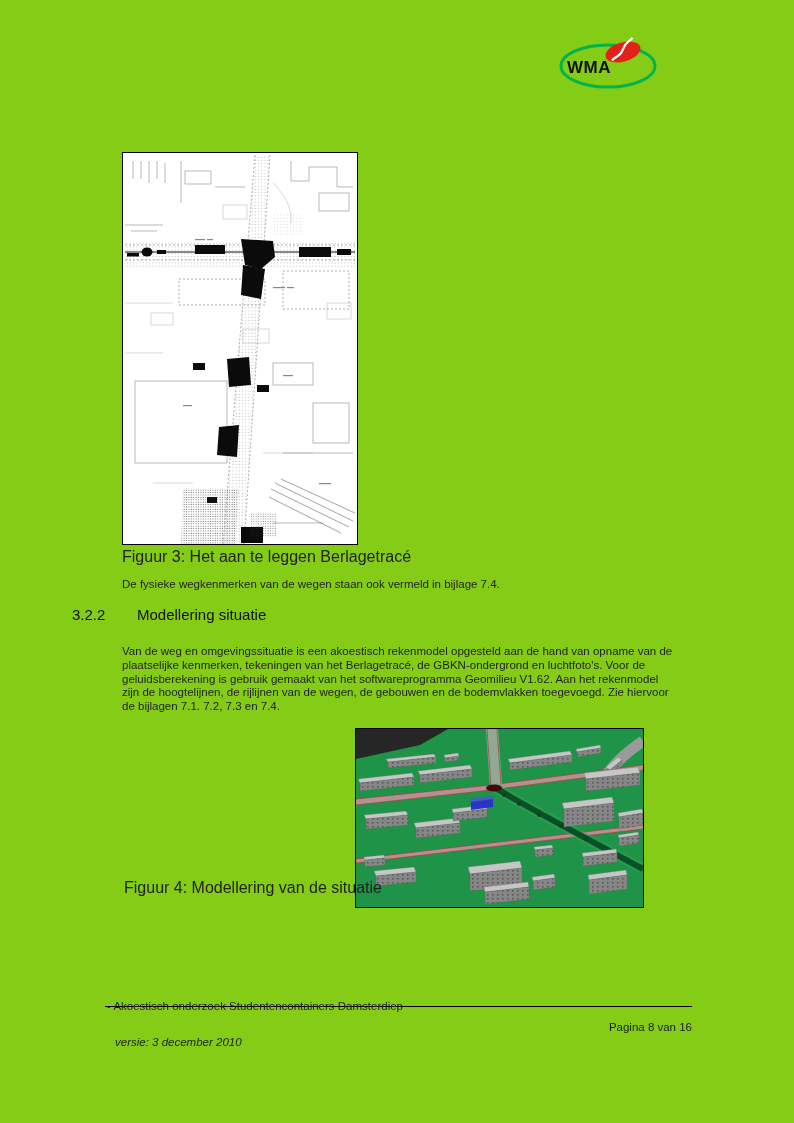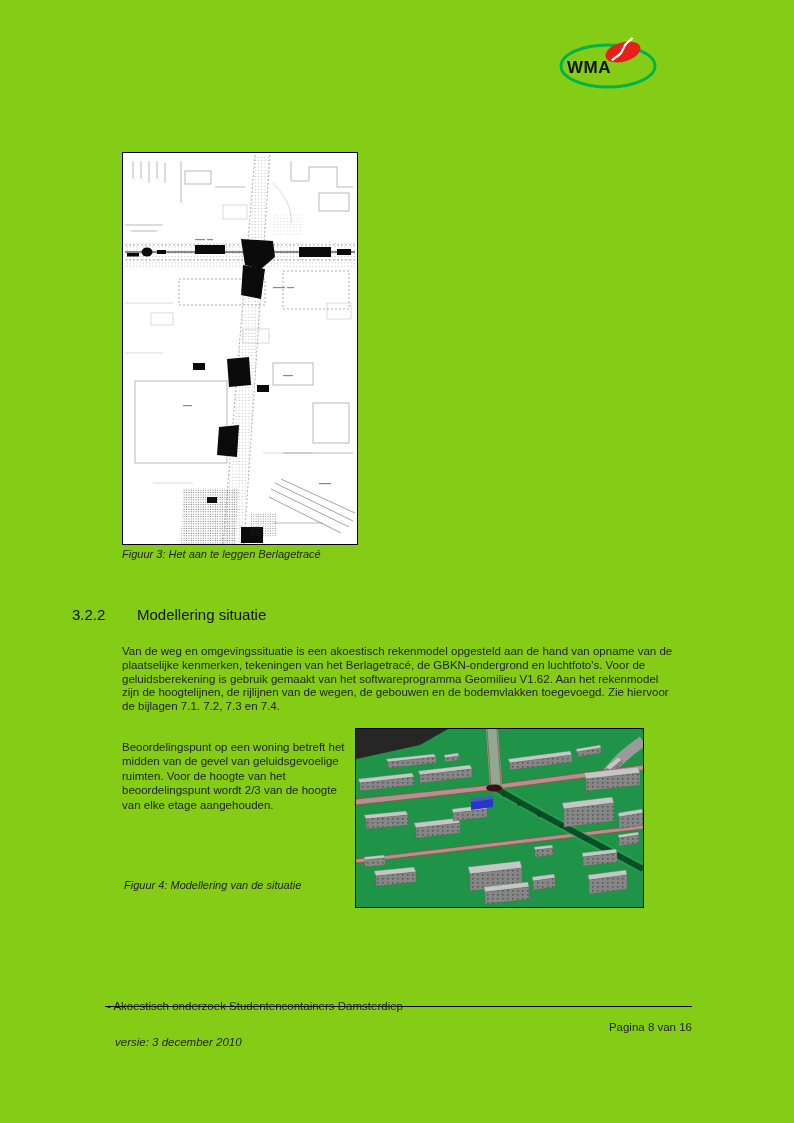--- a/index.html
+++ b/index.html
@@ -1,20 +1,20 @@
 <!DOCTYPE html>
 <html style="--logo_green: #00b44c; --logo_red: #e32119; --model_ground: #1f9348; --model_road: #b59090; --model_road_edge: #a04040; --model_building_top: #c6c6c6; --model_building_front: #868686; --model_canal: #0b4f28; --model_blue_building: #2a35c8;"><head>
 <meta charset="utf-8">
 <style>
   html,body{margin:0;padding:0;background:#888;}
   .page{position:relative;width:794px;height:1123px;background:#84cc16;margin:0 auto;
         font-family:"Liberation Sans","DejaVu Sans",sans-serif;color:#1c1c1c;overflow:hidden;}
   .abs{position:absolute;}
   .body-text{font-size:11.5px;line-height:13.8px;color:#222;}
-  .caption{font-size:11px;font-style:italic;color:#222;}
+  .caption{font-size:16px;color:#222;}
   .heading-row{font-size:15px;font-weight:normal;color:#111;}
   .footer-rule{border-top:1.5px solid #000;}
   .footer-text{font-size:11.5px;color:#222;}
   .footer-version{font-style:italic;}
   .fig-frame{border:1px solid #000;background:#fff;}
   .logo-wma-text{font:bold 17px "Liberation Sans",sans-serif;letter-spacing:.5px;fill:#111;}
   
   .m-line{stroke:#9b9b9b;stroke-width:.7;fill:none;}
   .m-line-faint{stroke:#c0c0c0;stroke-width:.6;fill:none;}
   .m-dash{stroke:#777;stroke-width:.6;fill:none;stroke-dasharray:2 2;}
@@ -124,27 +124,27 @@
         <rect x="150" y="60" width="30" height="22" fill="url(#stipL)" opacity=".6"></rect>
       </g>
 
       <g class="m-hatch">
         <path d="M148,336 L226,374 M152,330 L230,368 M158,326 L232,360 M146,344 L218,380"></path>
       </g>
     </svg>
   </div>
   <div class="abs caption" style="left:122px;top:548px;">Figuur 3: Het aan te leggen Berlagetracé</div>
 
+  <div class="abs body-text" style="left:122px;top:578px;width:560px;">De fysieke wegkenmerken van de wegen staan ook vermeld in bijlage 7.4.</div>
 
   <div class="abs heading-row" style="left:72px;top:606px;">3.2.2</div>
   <div class="abs heading-row" style="left:137px;top:606px;">Modellering situatie</div>
 
   <div class="abs body-text" style="left:122px;top:645px;width:556px;">Van de weg en omgevingssituatie is een akoestisch rekenmodel opgesteld aan de hand van opname van de plaatselijke kenmerken, tekeningen van het Berlagetracé, de GBKN-ondergrond en luchtfoto's. Voor de geluidsberekening is gebruik gemaakt van het softwareprogramma Geomilieu V1.62. Aan het rekenmodel zijn de hoogtelijnen, de rijlijnen van de wegen, de gebouwen en de bodemvlakken toegevoegd. Zie hiervoor de bijlagen 7.1. 7.2, 7.3 en 7.4.</div>
 
-  <div class="abs body-text" style="left:122px;top:740px;width:230px;line-height:14.4px;">Beoordelingspunt op een woning betreft het midden van de gevel van geluidsgevoelige ruimten. Voor de hoogte van het beoordelingspunt wordt 2/3 van de hoogte van elke etage aangehouden.</div>
 
   <div class="abs fig-frame" style="left:355px;top:728px;width:287px;height:178px;">
     <svg width="287" height="178" viewBox="0 0 287 178">
       <defs>
         <pattern id="win" width="5" height="4" patternUnits="userSpaceOnUse">
           <rect width="5" height="4" fill="#868686"></rect>
           <rect x="1" y="1.2" width="1.6" height="1.2" fill="#4a4a4a"></rect>
         </pattern>
       </defs>
       <rect class="g-ground" x="0" y="0" width="287" height="178"></rect>

